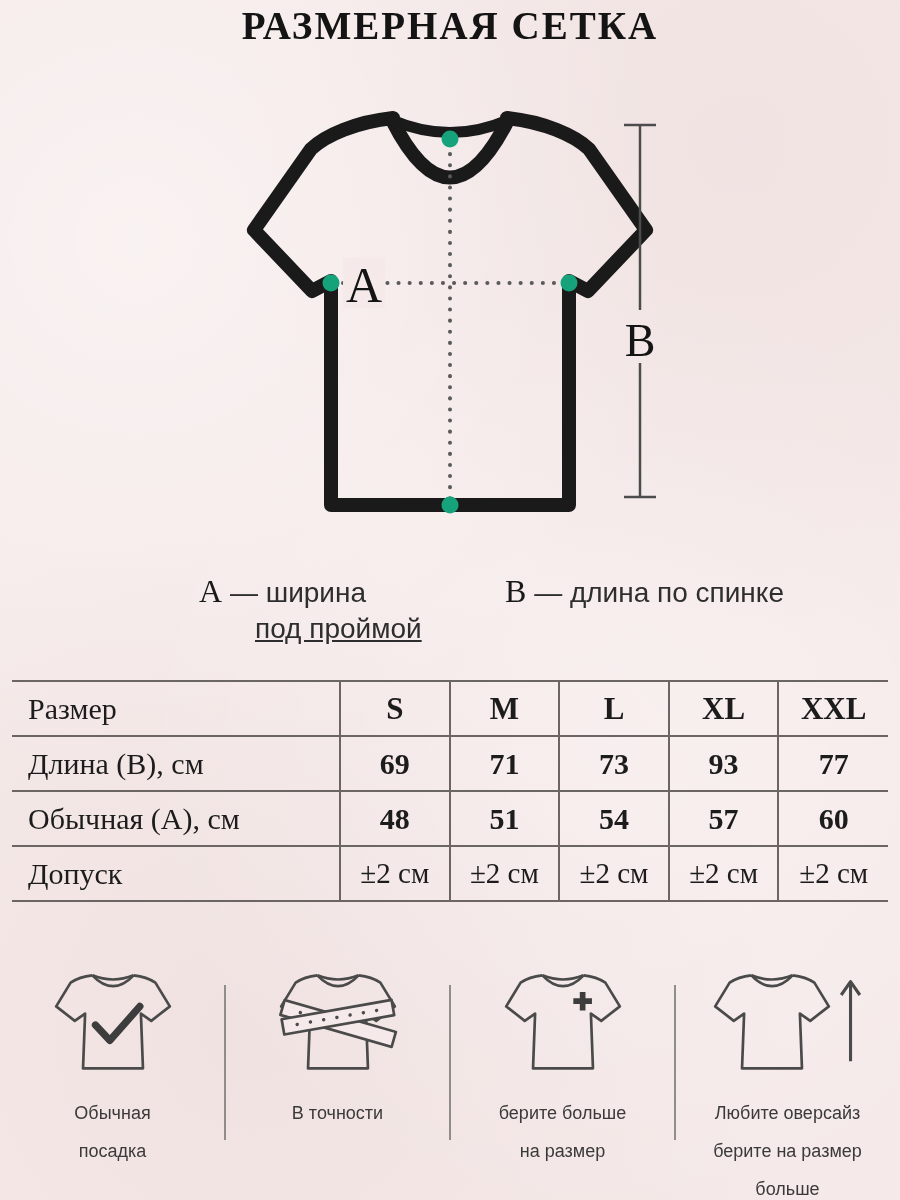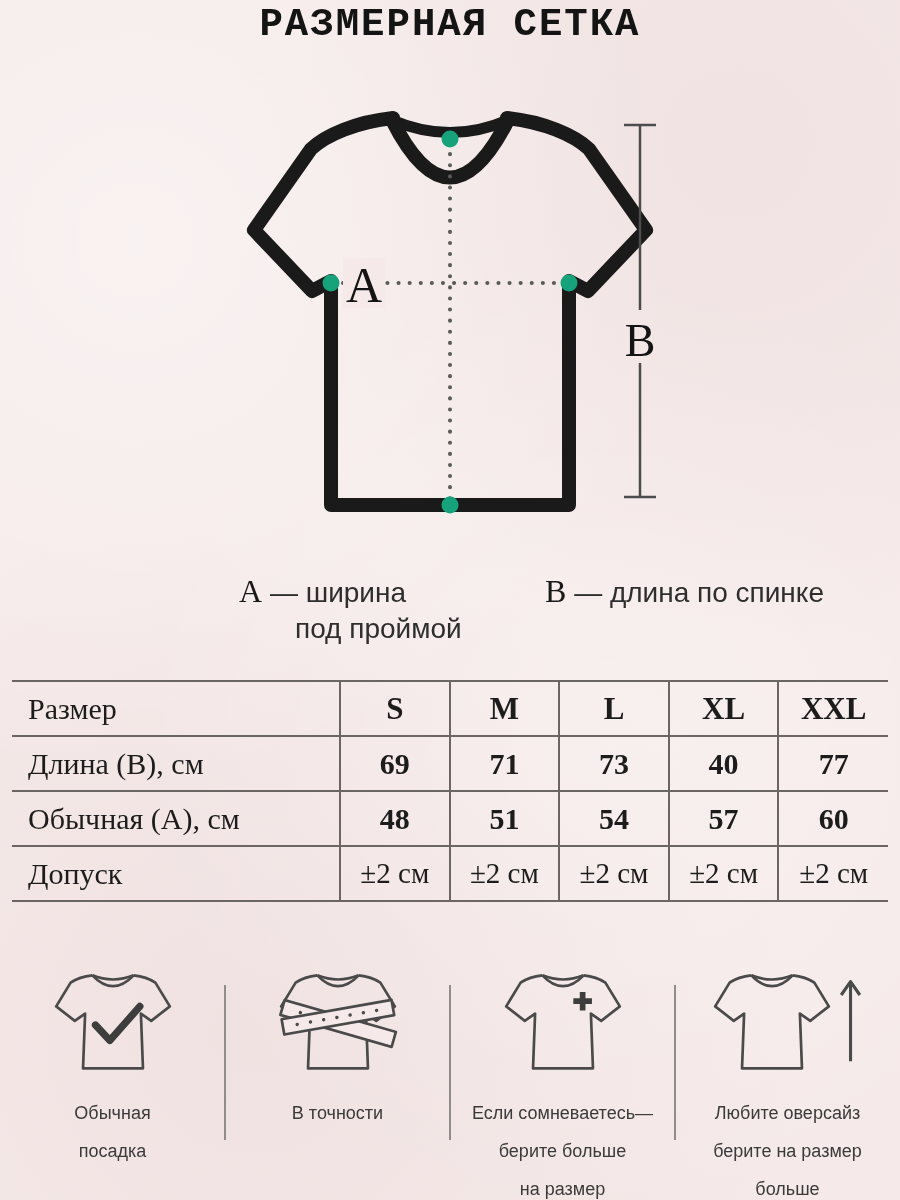--- a/index.html
+++ b/index.html
@@ -9,29 +9,29 @@
     background-color:#f5eae9;
     background-image:
       radial-gradient(circle at 15% 20%, rgba(255,255,255,0.40), transparent 45%),
       radial-gradient(circle at 82% 12%, rgba(231,212,212,0.35), transparent 40%),
       radial-gradient(circle at 68% 62%, rgba(255,255,255,0.30), transparent 50%),
       radial-gradient(circle at 28% 86%, rgba(228,206,206,0.30), transparent 45%);
     font-family:"Liberation Sans", sans-serif;
   }
   .title {
     position:absolute; top:3px; left:0; right:0; text-align:center;
-    font-family:Liberation Mono, monospace; font-weight:700; font-size:39px;
+    font-family:Liberation Serif, serif; font-weight:700; font-size:39px;
     letter-spacing:2px; color:#141414;
   }
   .diagram { position:absolute; top:95px; left:0; }
 
   .legend-a { position:absolute; left:199px; top:572px; font-size:28px; color:#2e2e2e; }
   .legend-b { position:absolute; left:505px; top:572px; font-size:28px; color:#2e2e2e; }
-  .legend-line { height:38px; line-height:38px; white-space:nowrap;margin-left:40px; }
-  .legend-indent { padding-left:56px; }
+  .legend-line { height:38px; line-height:38px; white-space:nowrap; }
+  .legend-indent { padding-left:56px;text-decoration:underline; }
   .serif-letter { font-family:"Liberation Serif", serif; font-size:32px; color:#191919; }
 
   .size-table {
     position:absolute; top:680px; left:12px; width:876px;
     border-collapse:collapse; table-layout:fixed;
     font-family:"Liberation Serif", serif; font-size:30px; color:#1c1c1c;
     border-bottom:2px solid #6b6663;
   }
   .size-table td {
     height:55px; text-align:center; vertical-align:middle;
@@ -108,21 +108,21 @@
       <td>M</td>
       <td>L</td>
       <td>XL</td>
       <td>XXL</td>
     </tr>
     <tr class="values-row">
       <td>Длина (В), см</td>
       <td>69</td>
       <td>71</td>
       <td>73</td>
-      <td>40</td>
+      <td>93</td>
       <td>77</td>
     </tr>
     <tr class="values-row">
       <td>Обычная (А), см</td>
       <td>48</td>
       <td>51</td>
       <td>54</td>
       <td>57</td>
       <td>60</td>
     </tr>
@@ -186,21 +186,20 @@
     <div class="fit">
       <div class="fit-icon">
         <svg width="124" height="116" viewBox="0 0 120 112" xmlns="http://www.w3.org/2000/svg" fill="none" stroke="#4a4a4a" stroke-width="2.6" stroke-linejoin="round">
           <path d="M 40,7 C 31,8 25,10 19,14 L 5,37 L 23,51 L 33,44 L 31,97 L 89,97 L 87,44 L 97,51 L 115,37 L 101,14 C 95,10 89,8 80,7"></path>
           <path d="M 40,7 Q 60,15 80,7"></path>
           <path d="M 40,7 Q 60,28 80,7"></path>
           <path d="M 70,32 H 88 M 79,23 V 41" stroke="#3d3d3d" stroke-width="5.5"></path>
         </svg>
       </div>
       <div class="fit-caption">
-        <div>Если сомневаетесь—</div>
         <div>берите больше</div>
         <div>на размер</div>
       </div>
     </div>
 
     <div class="fit">
       <div class="fit-icon">
         <svg width="155" height="116" viewBox="0 0 150 112" xmlns="http://www.w3.org/2000/svg" fill="none" stroke="#4a4a4a" stroke-width="2.6" stroke-linejoin="round">
           <path d="M 40,7 C 31,8 25,10 19,14 L 5,37 L 23,51 L 33,44 L 31,97 L 89,97 L 87,44 L 97,51 L 115,37 L 101,14 C 95,10 89,8 80,7"></path>
           <path d="M 40,7 Q 60,15 80,7"></path>

